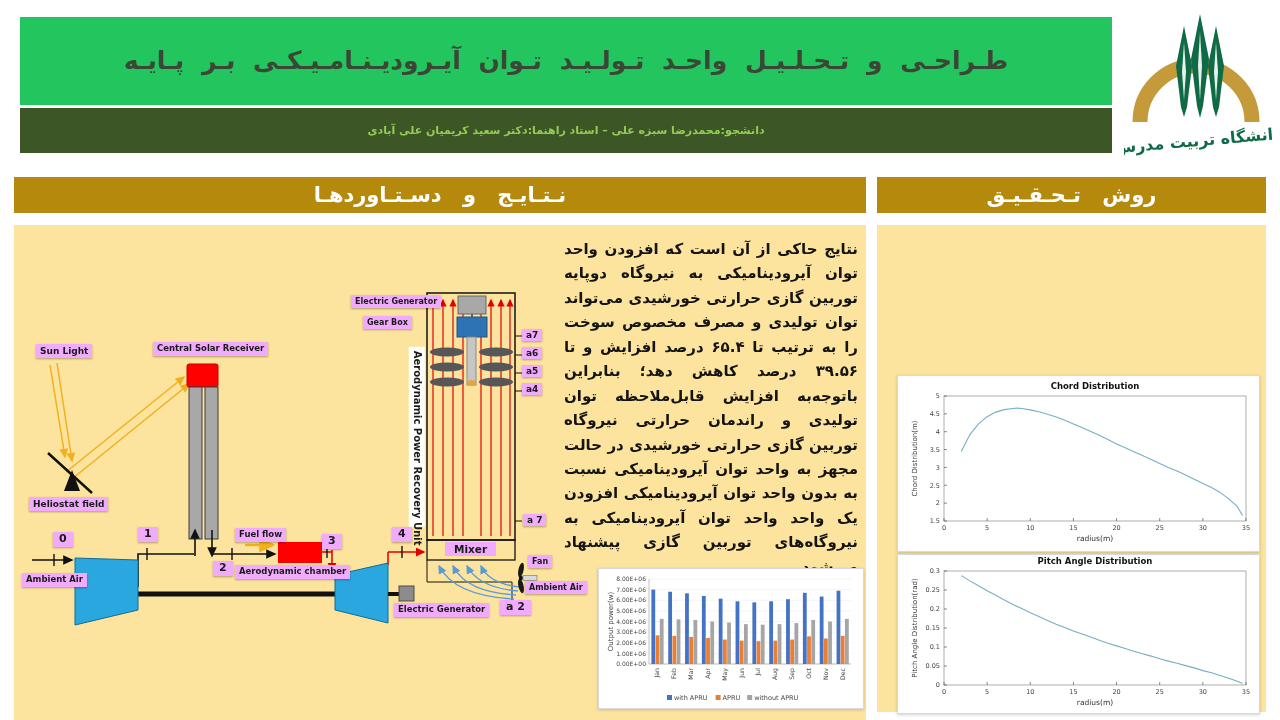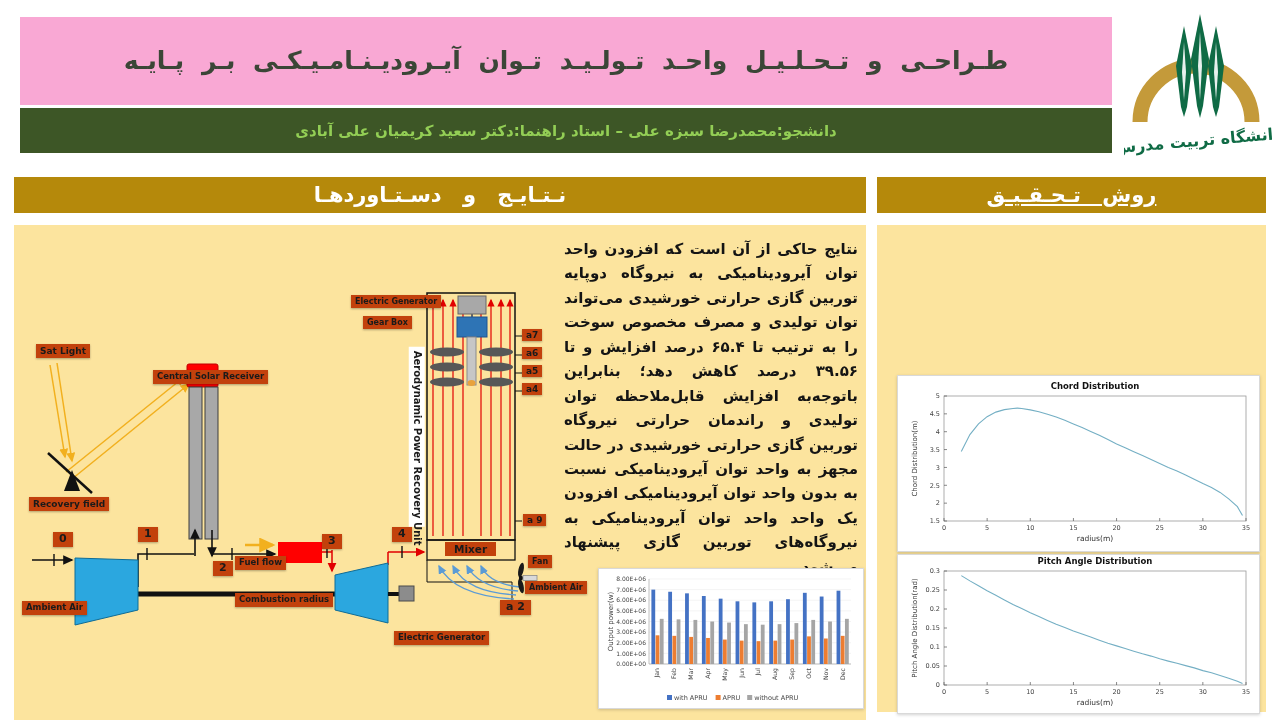--- a/index.html
+++ b/index.html
@@ -1,53 +1,53 @@
 <!DOCTYPE html>
 <html lang="fa"><head>
 <meta charset="utf-8">
 <style>
   html,body{margin:0;padding:0;}
   body{width:1280px;height:720px;position:relative;background:#ffffff;overflow:hidden;
        font-family:"DejaVu Sans",sans-serif;}
   .abs{position:absolute;}
 
   
-  .title-bar{left:20px;top:17px;width:1092px;height:88px;background:#f9a8d4;
+  .title-bar{left:20px;top:17px;width:1092px;height:88px;background:#22c55e;
              display:flex;flex-direction:column;justify-content:center;align-items:center;gap:44px;}
   .title-line{font-size:25px;font-weight:bold;color:#3b4637;word-spacing:9px;direction:rtl;line-height:40px;white-space:nowrap;}
   .subtitle-bar{left:20px;top:108px;width:1092px;height:45px;background:#3D5626;
                 display:flex;align-items:center;justify-content:center;}
-  .subtitle{color:#93CE55;font-weight:bold;font-size:15px;direction:rtl;}
+  .subtitle{color:#93CE55;font-weight:bold;font-size:11px;direction:rtl;}
   .logo-box{left:1124px;top:4px;width:148px;height:164px;}
 
   
   .section-heading{height:36px;background:#B5890B;color:#ffffff;font-weight:bold;font-size:21px;
                    display:flex;align-items:center;justify-content:center;word-spacing:14px;direction:rtl;}
   #left-heading{left:14px;top:177px;width:852px;}
-  #right-heading{left:877px;top:177px;width:389px;text-decoration:underline;}
+  #right-heading{left:877px;top:177px;width:389px;}
 
   
   .panel{background:#FCE49E;}
   #left-panel{left:14px;top:225px;width:852px;height:615px;}
   #right-panel{left:877px;top:225px;width:389px;height:487px;}
 
   .para{direction:rtl;text-align:justify;font-weight:bold;color:#141414;}
   #left-para{right:8px;top:12px;width:294px;font-size:15px;line-height:1.63;}
   #right-para{right:12px;top:8px;width:278px;font-size:14.5px;line-height:1.6;}
 
   .chart-panel{background:#ffffff;border:1px solid #d9d9d9;box-shadow:0 1px 3px rgba(0,0,0,.18);}
   #chord-panel{left:20px;top:150px;width:361px;height:175px;}
   #pitch-panel{left:20px;top:329px;width:361px;height:158px;}
   #bar-panel{left:584px;top:343px;width:264px;height:139px;}
   .chart-panel svg{display:block;width:100%;height:100%;}
 
   
-  .lbl{position:absolute;background:#c2410c;font-size:9px;font-weight:bold;color:#1a1a1a;
+  .lbl{position:absolute;background:#f0abfc;font-size:9px;font-weight:bold;color:#1a1a1a;
        padding:2px 4px;white-space:nowrap;box-shadow:0 1px 2px rgba(0,0,0,.3);line-height:1.15;}
-  .lbl.small{font-size:8.5px;margin-top:28px;}
+  .lbl.small{font-size:8.5px;}
   .lbl.tiny{font-size:8px;}
   .lbl.node{font-size:11px;padding:1px 6px;}
   .lbl.alab{font-size:9px;padding:1px 4px;}
   #apru-label{left:313px;top:204px;width:172px;text-align:center;transform:rotate(90deg);
               font-size:10px;background:#fff;box-shadow:none;}
   #mixer-label{left:431px;top:317px;padding:1px 9px;font-size:10.5px;box-shadow:none;}
 </style>
 </head>
 <body>
 
@@ -175,40 +175,40 @@
       <path d="M 506,362 C 487,360 473,354 467,341" marker-end="url(#mArrU)"></path>
     </g>
     <g>
       <ellipse cx="507" cy="345" rx="2.6" ry="7.5" fill="#1a1a1a" transform="rotate(12 507 345)"></ellipse>
       <ellipse cx="507" cy="361" rx="2.6" ry="7.5" fill="#1a1a1a" transform="rotate(-12 507 361)"></ellipse>
       <circle cx="507" cy="353" r="2.2" fill="#111"></circle>
       <rect x="509" y="350.5" width="14" height="5" fill="#D9D9D9" stroke="#8a8a8a" stroke-width="0.8"></rect>
     </g>
   </svg>
 
-  <div class="lbl" style="left:22px;top:119px">Sat Light</div>
+  <div class="lbl" style="left:22px;top:119px">Sun Light</div>
   <div class="lbl small" style="left:139px;top:117px">Central Solar Receiver</div>
-  <div class="lbl" style="left:15px;top:272px">Recovery field</div>
+  <div class="lbl" style="left:15px;top:272px">Heliostat field</div>
   <div class="lbl node" style="left:39px;top:307px">0</div>
   <div class="lbl small" style="left:8px;top:348px">Ambient Air</div>
   <div class="lbl node" style="left:124px;top:302px">1</div>
   <div class="lbl node" style="left:199px;top:336px">2</div>
   <div class="lbl small" style="left:221px;top:303px">Fuel flow</div>
-  <div class="lbl small" style="left:221px;top:340px">Combustion radius</div>
+  <div class="lbl small" style="left:221px;top:340px">Aerodynamic chamber</div>
   <div class="lbl node" style="left:308px;top:309px">3</div>
   <div class="lbl node" style="left:378px;top:302px">4</div>
   <div class="lbl small" style="left:380px;top:378px">Electric Generator</div>
   <div class="lbl tiny" style="left:337px;top:70px">Electric Generator</div>
   <div class="lbl tiny" style="left:349px;top:91px">Gear Box</div>
   <div id="apru-label" class="lbl">Aerodynamic Power Recovery Unit</div>
   <div id="mixer-label" class="lbl">Mixer</div>
   <div class="lbl tiny" style="left:514px;top:330px">Fan</div>
   <div class="lbl tiny" style="left:511px;top:356px">Ambient Air</div>
   <div class="lbl node" style="left:486px;top:375px">a 2</div>
-  <div class="lbl alab" style="left:509px;top:289px">a 9</div>
+  <div class="lbl alab" style="left:509px;top:289px">a 7</div>
   <div class="lbl alab" style="left:508px;top:158px">a4</div>
   <div class="lbl alab" style="left:508px;top:140px">a5</div>
   <div class="lbl alab" style="left:508px;top:122px">a6</div>
   <div class="lbl alab" style="left:508px;top:104px">a7</div>
 
   <div id="bar-panel" class="abs chart-panel">
     <svg id="bar-svg" viewBox="0 0 264 139">
         <line x1="50" y1="95" x2="252" y2="95" stroke="#ececec" stroke-width="0.6"></line>
         <text x="47" y="97.2" font-size="6" text-anchor="end" fill="#444" font-family="DejaVu Sans, sans-serif">0.00E+00</text>
         <line x1="50" y1="84.375" x2="252" y2="84.375" stroke="#ececec" stroke-width="0.6"></line>

